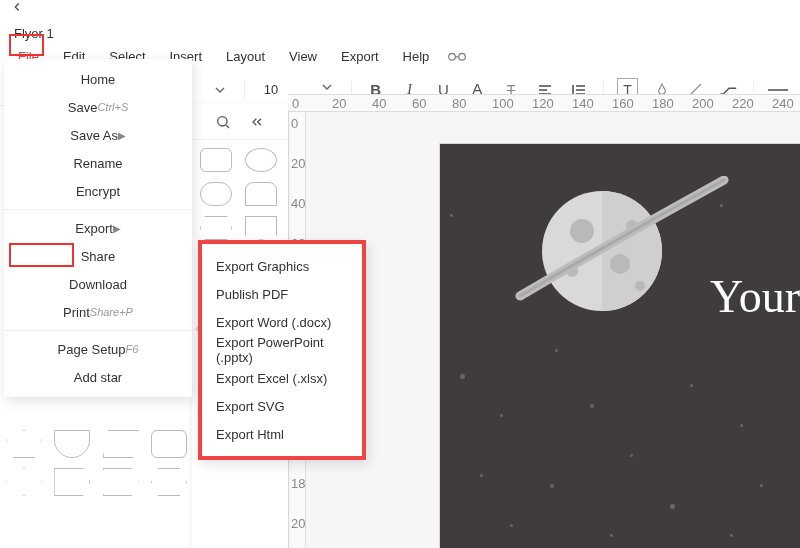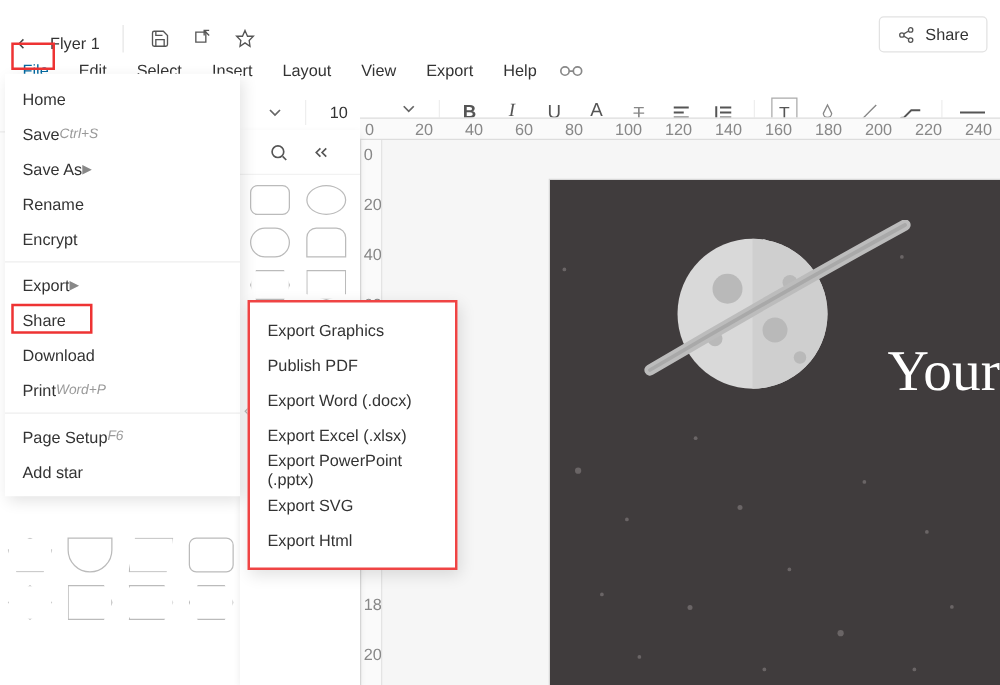--- a/index.html
+++ b/index.html
@@ -1,41 +1,41 @@
 <!DOCTYPE html>
 <html><head>
 <meta charset="utf-8">
 <style>
   * { box-sizing: border-box; margin: 0; padding: 0; font-family: -apple-system, "Segoe UI", Arial, sans-serif; font-size: 13px; }
   body { width: 800px; height: 548px; overflow: hidden; background: #fff; position: relative; }
-  .titlebar { height: 42px; display: flex; align-items: flex-end; padding: 0 10px; gap: 12px; }
+  .titlebar { height: 42px; display: flex; align-items: flex-start; padding: 0 10px; gap: 12px; flex-direction: column; }
   .titlebar .back { color: #444; font-size: 18px; cursor: pointer; }
   .titlebar .docname { flex: 0 0 auto; margin-left: 4px; color: #333; }
   .titlebar .sep { width: 1px; height: 22px; background: #e6e6e6; margin: 0 6px; }
   .titlebar .tbtn { width: 22px; height: 22px; display: flex; align-items: center; justify-content: center; color: #555; cursor: pointer; }
   .titlebar .spacer { flex: 1; }
   .publish-btn { background: #2879ff; color: #fff; border-radius: 4px; padding: 6px 14px; display: flex; align-items: center; gap: 8px; cursor: pointer; }
   .share-btn { border: 1px solid #e2e2e2; border-radius: 4px; padding: 6px 14px; display: flex; align-items: center; gap: 8px; cursor: pointer; color: #333; }
   .menubar { height: 28px; display: flex; align-items: center; padding: 0 8px; gap: 4px; color: #333; }
   .menubar .mitem { padding: 4px 10px; cursor: pointer; border-radius: 3px; }
-  .menubar .mitem.active { color: #0369a1; }
+  .menubar .mitem.active { color: #ef4444; }
   .menubar .glasses { margin-left: 4px; color: #888; }
   .toolbar { height: 36px; display: flex; align-items: center; gap: 14px; padding: 4px 12px 0 210px; border-bottom: 1px solid #eee; }
   .toolbar .dd { display: flex; align-items: flex-start; gap: 20px; border: 1px solid transparent; padding: 2px 4px; cursor: pointer; color: #333; }
   .toolbar .tdiv { width: 1px; height: 20px; background: #eee; }
   .toolbar .ticonbtn { width: 24px; height: 24px; display:flex; align-items:center; justify-content:center; color:#555; cursor:pointer; }
   .toolbar .ticonbtn.sel { border:1px solid #aaa; }
   .file-highlight { position: absolute; left: 9px; top: 34px; width: 35px; height: 22px; border: 2px solid #e33; pointer-events: none; }
   .dropdown { position: absolute; left: 4px; top: 59px; width: 188px; background: #fff; box-shadow: 2px 4px 12px rgba(0,0,0,.12); padding: 6px 0; }
-  .dropdown .ditem { height: 28px; display: flex; align-items: center; justify-content: flex-start; padding: 0 14px; cursor: pointer; color: #333; }
+  .dropdown .ditem { height: 28px; display: flex; align-items: center; justify-content: center; padding: 0 14px; cursor: pointer; color: #333; }
   .dropdown .dsep { height: 1px; background: #eee; margin: 4px 0; }
   .dropdown .shortcut { color: #999; font-size: 11px; font-style: italic; }
   .dropdown .chev { color: #888; font-size: 10px; }
   .export-highlight { position: absolute; left: 9px; top: 243px; width: 65px; height: 24px; border: 2px solid #e33; pointer-events: none; }
-  .submenu { position: absolute; left: 198px; top: 240px; width: 168px; background: #fff; box-shadow: 2px 4px 12px rgba(0,0,0,.12); border: 2px solid #ef4444; padding: 8px 0; }
+  .submenu { position: absolute; left: 198px; top: 240px; width: 168px; background: #fff; box-shadow: 2px 4px 12px rgba(0,0,0,.12); border: 4px solid #ef4444; padding: 8px 0; }
   .submenu .sitem { height: 28px; display: flex; align-items: center; padding: 0 14px; cursor: pointer; color: #333; }
   .sidepanel { position: absolute; left: 192px; top: 104px; width: 96px; height: 444px; background: #fff; box-shadow: 0 2px 6px rgba(0,0,0,.08); }
   .sidepanel .sp-toolbar { height: 36px; display: flex; align-items: center; justify-content: center; gap: 18px; border-bottom: 1px solid #f2f2f2; }
   .sidepanel .sp-toolbar .spb { color: #555; cursor: pointer; }
   .shape-grid { padding: 8px; display: grid; grid-template-columns: repeat(2, 1fr); gap: 10px 10px; }
   .shape-grid .sh { width: 32px; height: 24px; border: 1.5px solid #bbb; background: #fff; }
   .shape-grid .sh.ellipse { border-radius: 50%; }
   .shape-grid .sh.pill { border-radius: 12px; }
   .shape-grid .sh.diamond { transform: rotate(45deg); width: 22px; height: 22px; }
   .shape-grid-bottom { position: absolute; left: 6px; top: 430px; width: 280px; display: grid; grid-template-columns: repeat(6, 1fr); gap: 10px; z-index: -1; }
@@ -320,35 +320,35 @@
       <span class="chev">▶</span>
     </div>
   <div class="ditem">
       <span>Share</span>
     </div>
   <div class="ditem">
       <span>Download</span>
     </div>
   <div class="ditem">
       <span>Print</span>
-      <span class="shortcut">Word+P</span>
+      <span class="shortcut">Share+P</span>
     </div>
   <div class="dsep"></div>
   <div class="ditem">
       <span>Page Setup</span>
       <span class="shortcut">F6</span>
     </div>
   <div class="ditem">
       <span>Add star</span>
     </div>
 </div>
 
 <div class="export-highlight"></div>
 
 <div class="submenu">
   <div class="sitem">Export Graphics</div>
   <div class="sitem">Publish PDF</div>
   <div class="sitem">Export Word (.docx)</div>
+  <div class="sitem">Export PowerPoint (.pptx)</div>
   <div class="sitem">Export Excel (.xlsx)</div>
-  <div class="sitem">Export PowerPoint (.pptx)</div>
   <div class="sitem">Export SVG</div>
   <div class="sitem">Export Html</div>
 </div>
 
 </body></html>

